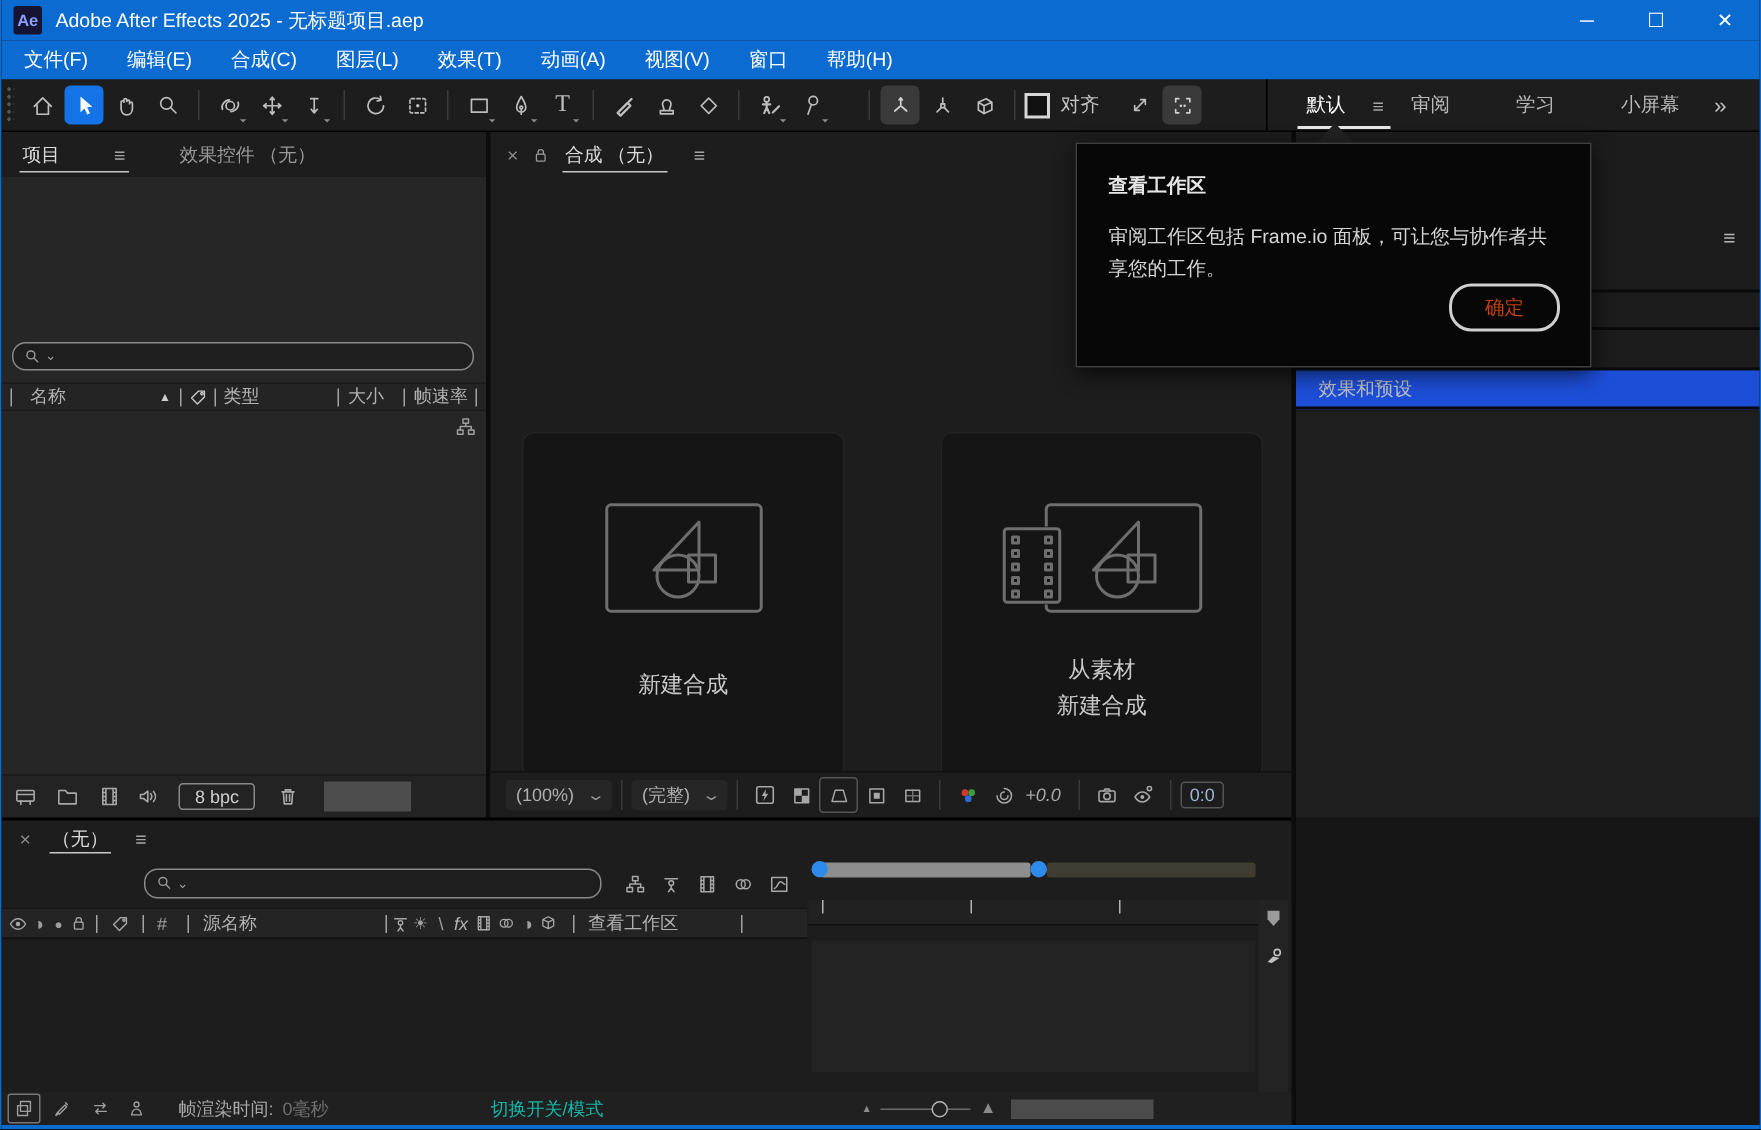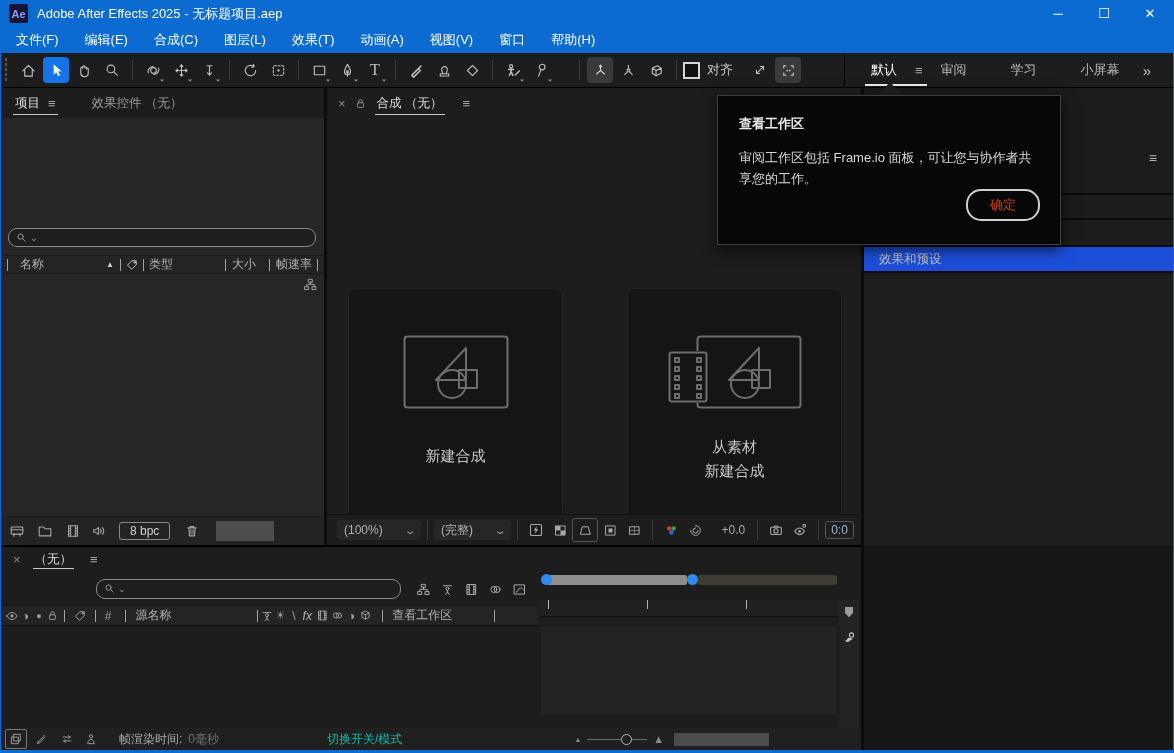--- a/index.html
+++ b/index.html
@@ -32,21 +32,21 @@
   .ptabbar{height:30px;display:flex;align-items:center;font-size:12.5px;color:#999;}
   .ptab{position:relative;padding:0 6px;display:flex;align-items:center;height:100%;}
   .ptab.active{color:#dcdcdc;}
   .ptab.active:after{content:"";position:absolute;left:4px;right:4px;bottom:3px;height:1px;background:#c9c9c9;}
   .ham{font-size:13px;color:#a5a5a5;margin-left:8px;}
   .searchbox{background:#1e1e1e;border:1px solid #8a8a8a;border-radius:9px;display:flex;align-items:center;color:#9a9a9a;padding:0 6px;}
   .colhdr{font-size:12px;color:#b2b2b2;display:flex;align-items:center;}
   .cbar{width:1px;height:12px;background:#cfcfcf;opacity:.75;}
   .card{background:#151515;border:1px solid #232323;border-radius:8px;position:absolute;top:200px;width:213px;height:229px;
         display:flex;flex-direction:column;align-items:center;color:#c9c9c9;font-size:15px;}
-  .dd{background:#262626;border-radius:3px;height:20px;display:flex;align-items:center;color:#b0b0b0;font-size:12px;padding:0 7px;gap:13px;}
+  .dd{background:#262626;border-radius:3px;height:20px;display:flex;align-items:center;color:#b0b0b0;font-size:12px;padding:0 7px;}
   .chev{font-size:10px;color:#9a9a9a;margin-left:10px;transform:scaleX(1.6);}
   .bico{color:#a8a8a8;display:flex;align-items:center;justify-content:center;width:24px;height:22px;}
   
   .tooltip{left:716px;top:95px;width:344px;height:150px;background:#070707;border:1px solid #3f3f3f;
            box-shadow:0 4px 14px rgba(0,0,0,.7);color:#d6d6d6;font-size:13px;z-index:50;}
   .tooltip .tt-title{font-weight:bold;color:#e6e6e6;margin:19px 0 0 21px;}
   .tooltip .tt-body{margin:14px 20px 0 21px;line-height:21px;}
   .okbtn{position:absolute;right:20px;bottom:23px;width:70px;height:28px;border:2px solid #cfcfcf;border-radius:15px;
          display:flex;align-items:center;justify-content:center;color:#c2410c;font-size:13px;background:transparent;}
   .tt-arrow{position:absolute;left:876px;top:82px;width:0;height:0;border-left:13px solid transparent;
@@ -428,21 +428,21 @@
         <span>学习</span>
       </div>
     <div class="ws" style="margin-left:22px;">
         <span>小屏幕</span>
       </div>
     <div style="margin-left:auto;margin-right:22px;color:#c0c0c0;font-size:15px;">»</div>
   </div>
 
   <div class="abs" style="left:0;top:88px;width:323px;height:457px;background:#262626;">
     <div class="ptabbar" style="background:#1d1d1d;">
-      <div class="ptab active" style="margin-left:8px;">
+      <div class="ptab active" style="margin-left:8px;gap:28px;">
         <span>项目</span>
         <span class="ham">≡</span>
       </div>
       <div class="ptab" style="margin-left:24px;">
         <span>效果控件 （无）</span>
       </div>
     </div>
 
     <div class="abs searchbox" style="left:7px;top:140px;width:308px;height:19px;">
       <svg class="i" width="14" height="14">
@@ -586,21 +586,21 @@
       <div class="bico">
           <svg class="i" width="15" height="15">
             <use href="#rgb"></use>
           </svg>
         </div>
       <div class="bico">
           <svg class="i" width="15" height="15">
             <use href="#aperture"></use>
           </svg>
         </div>
-      <div class="txt" style="font-size:12px;margin-left:14px;">+0.0</div>
+      <div class="txt" style="font-size:12px;margin-left:2px;font-style:italic;">+0.0</div>
       <div class="vsep" style="margin-left:12px;"></div>
       <div class="bico">
           <svg class="i" width="16" height="16">
             <use href="#camera"></use>
           </svg>
         </div>
       <div class="bico">
           <svg class="i" width="16" height="16">
             <use href="#view3d"></use>
           </svg>

